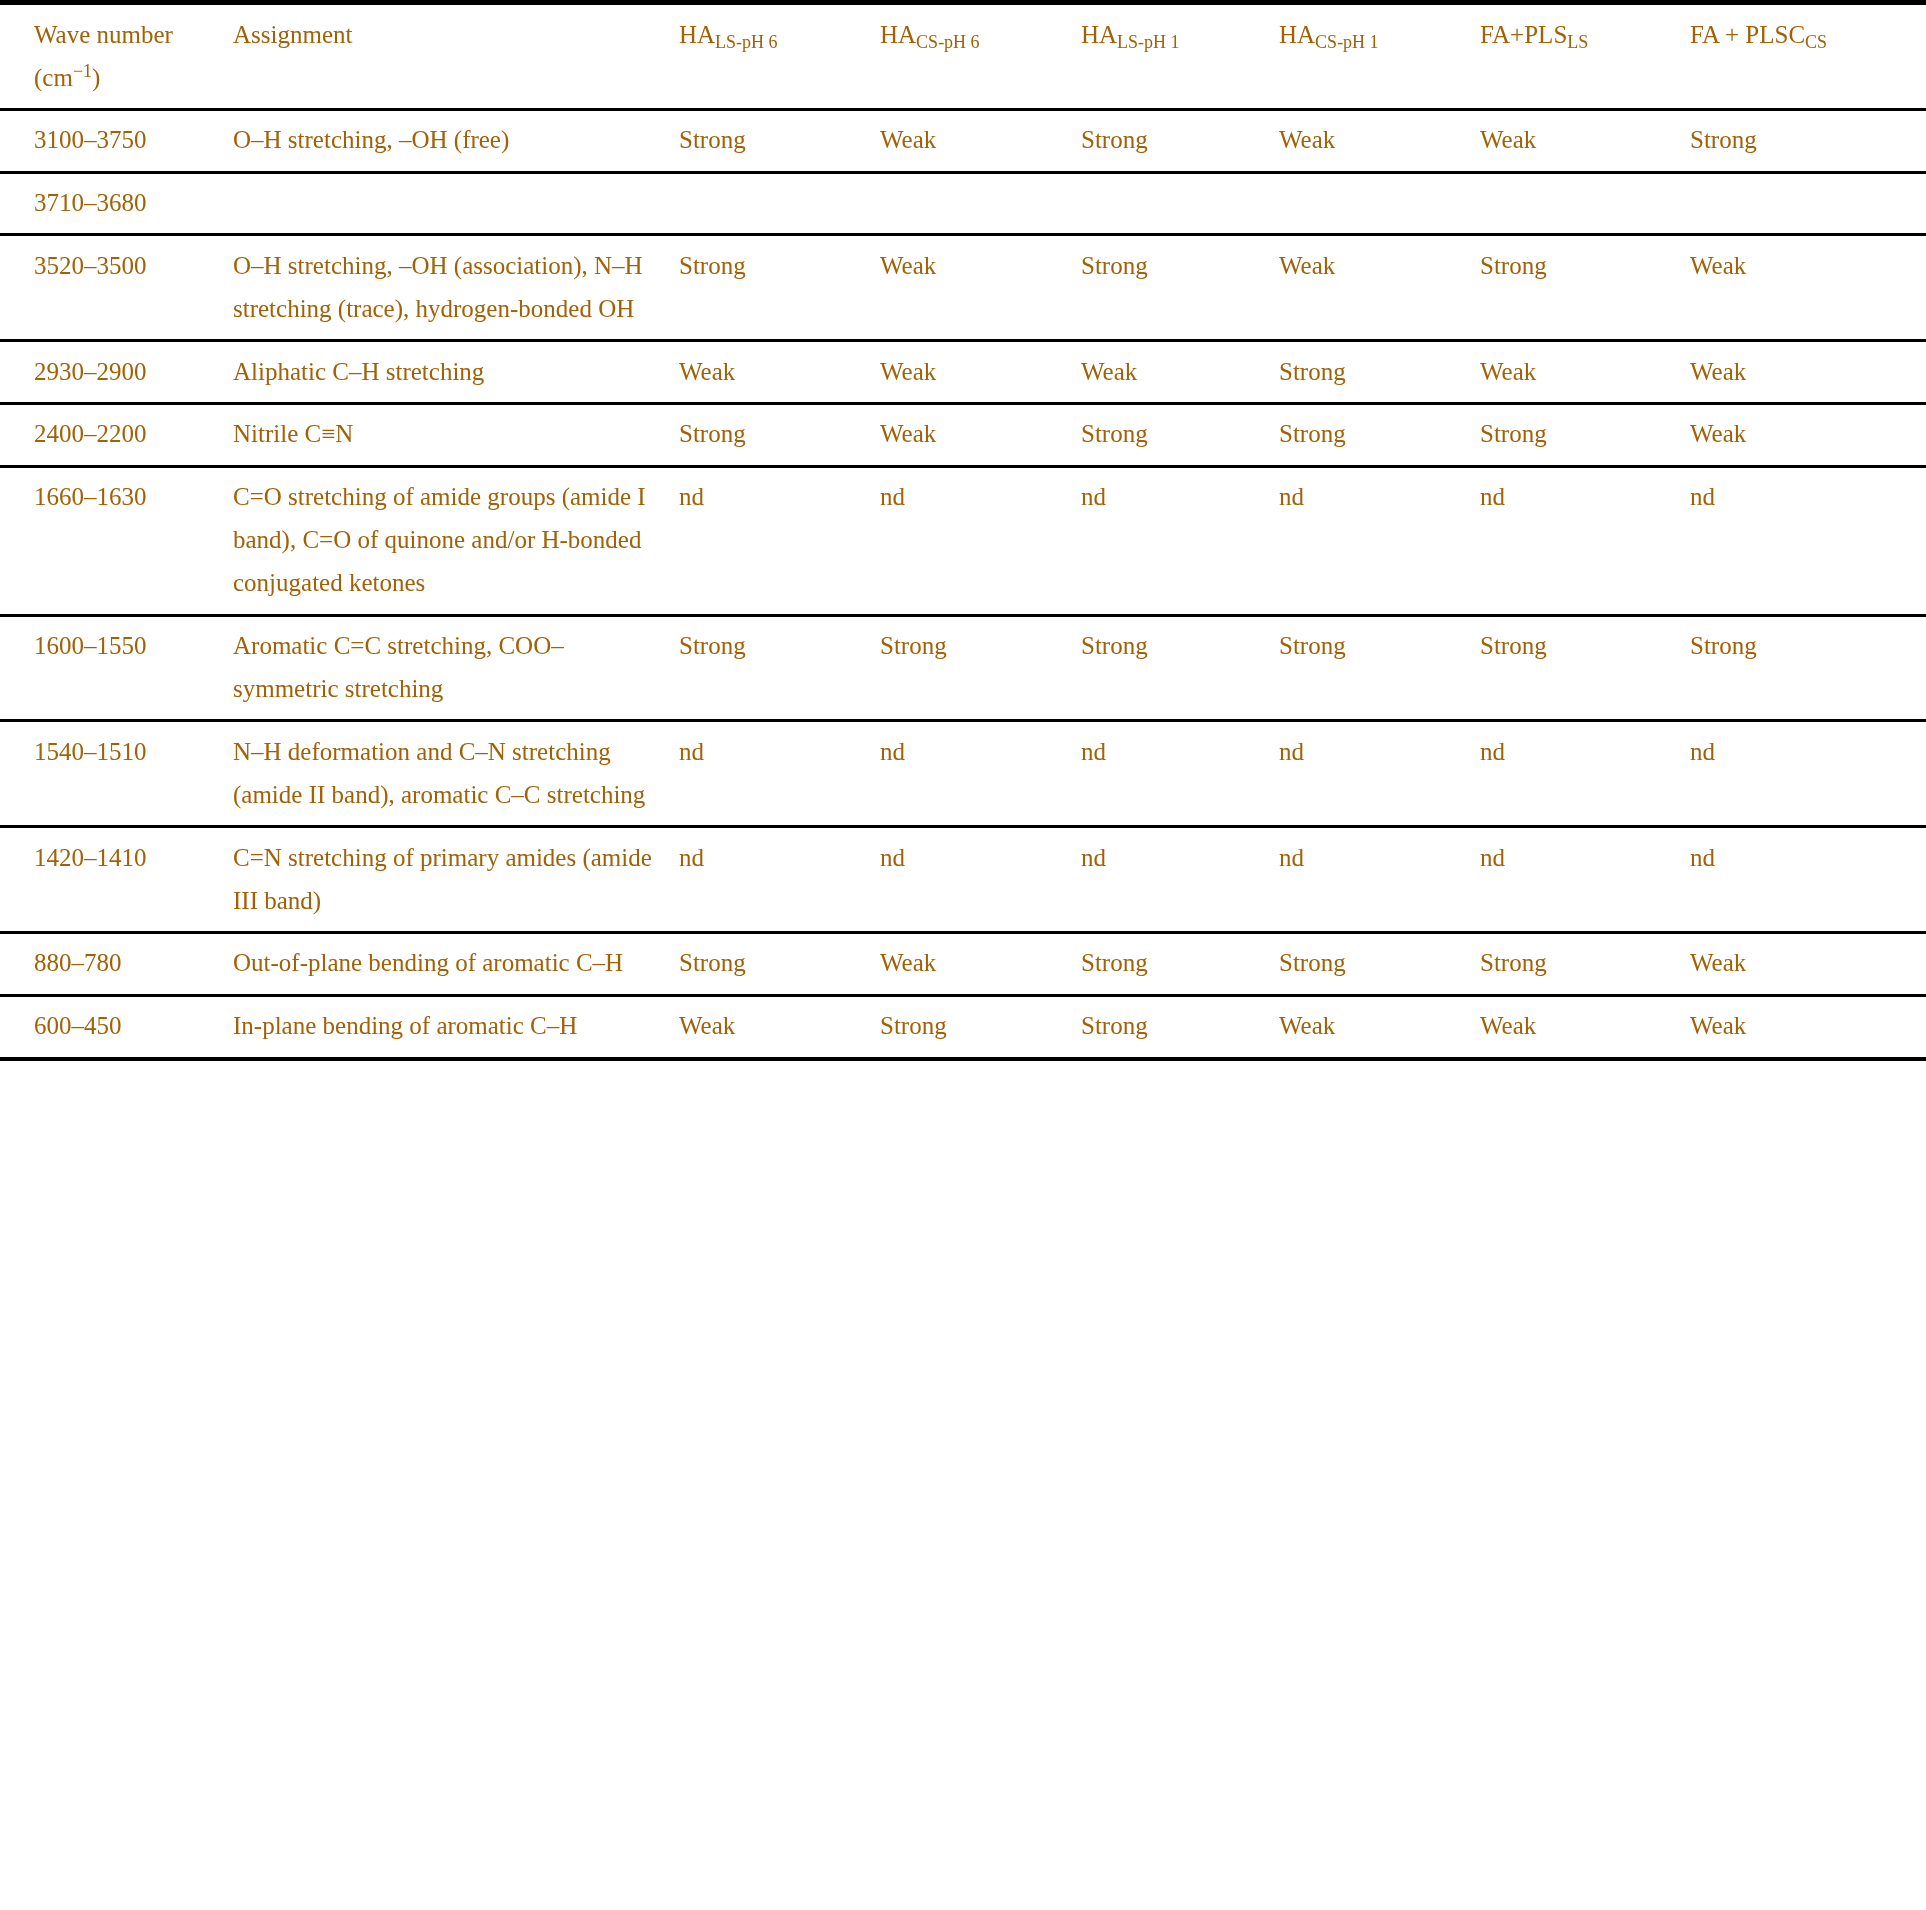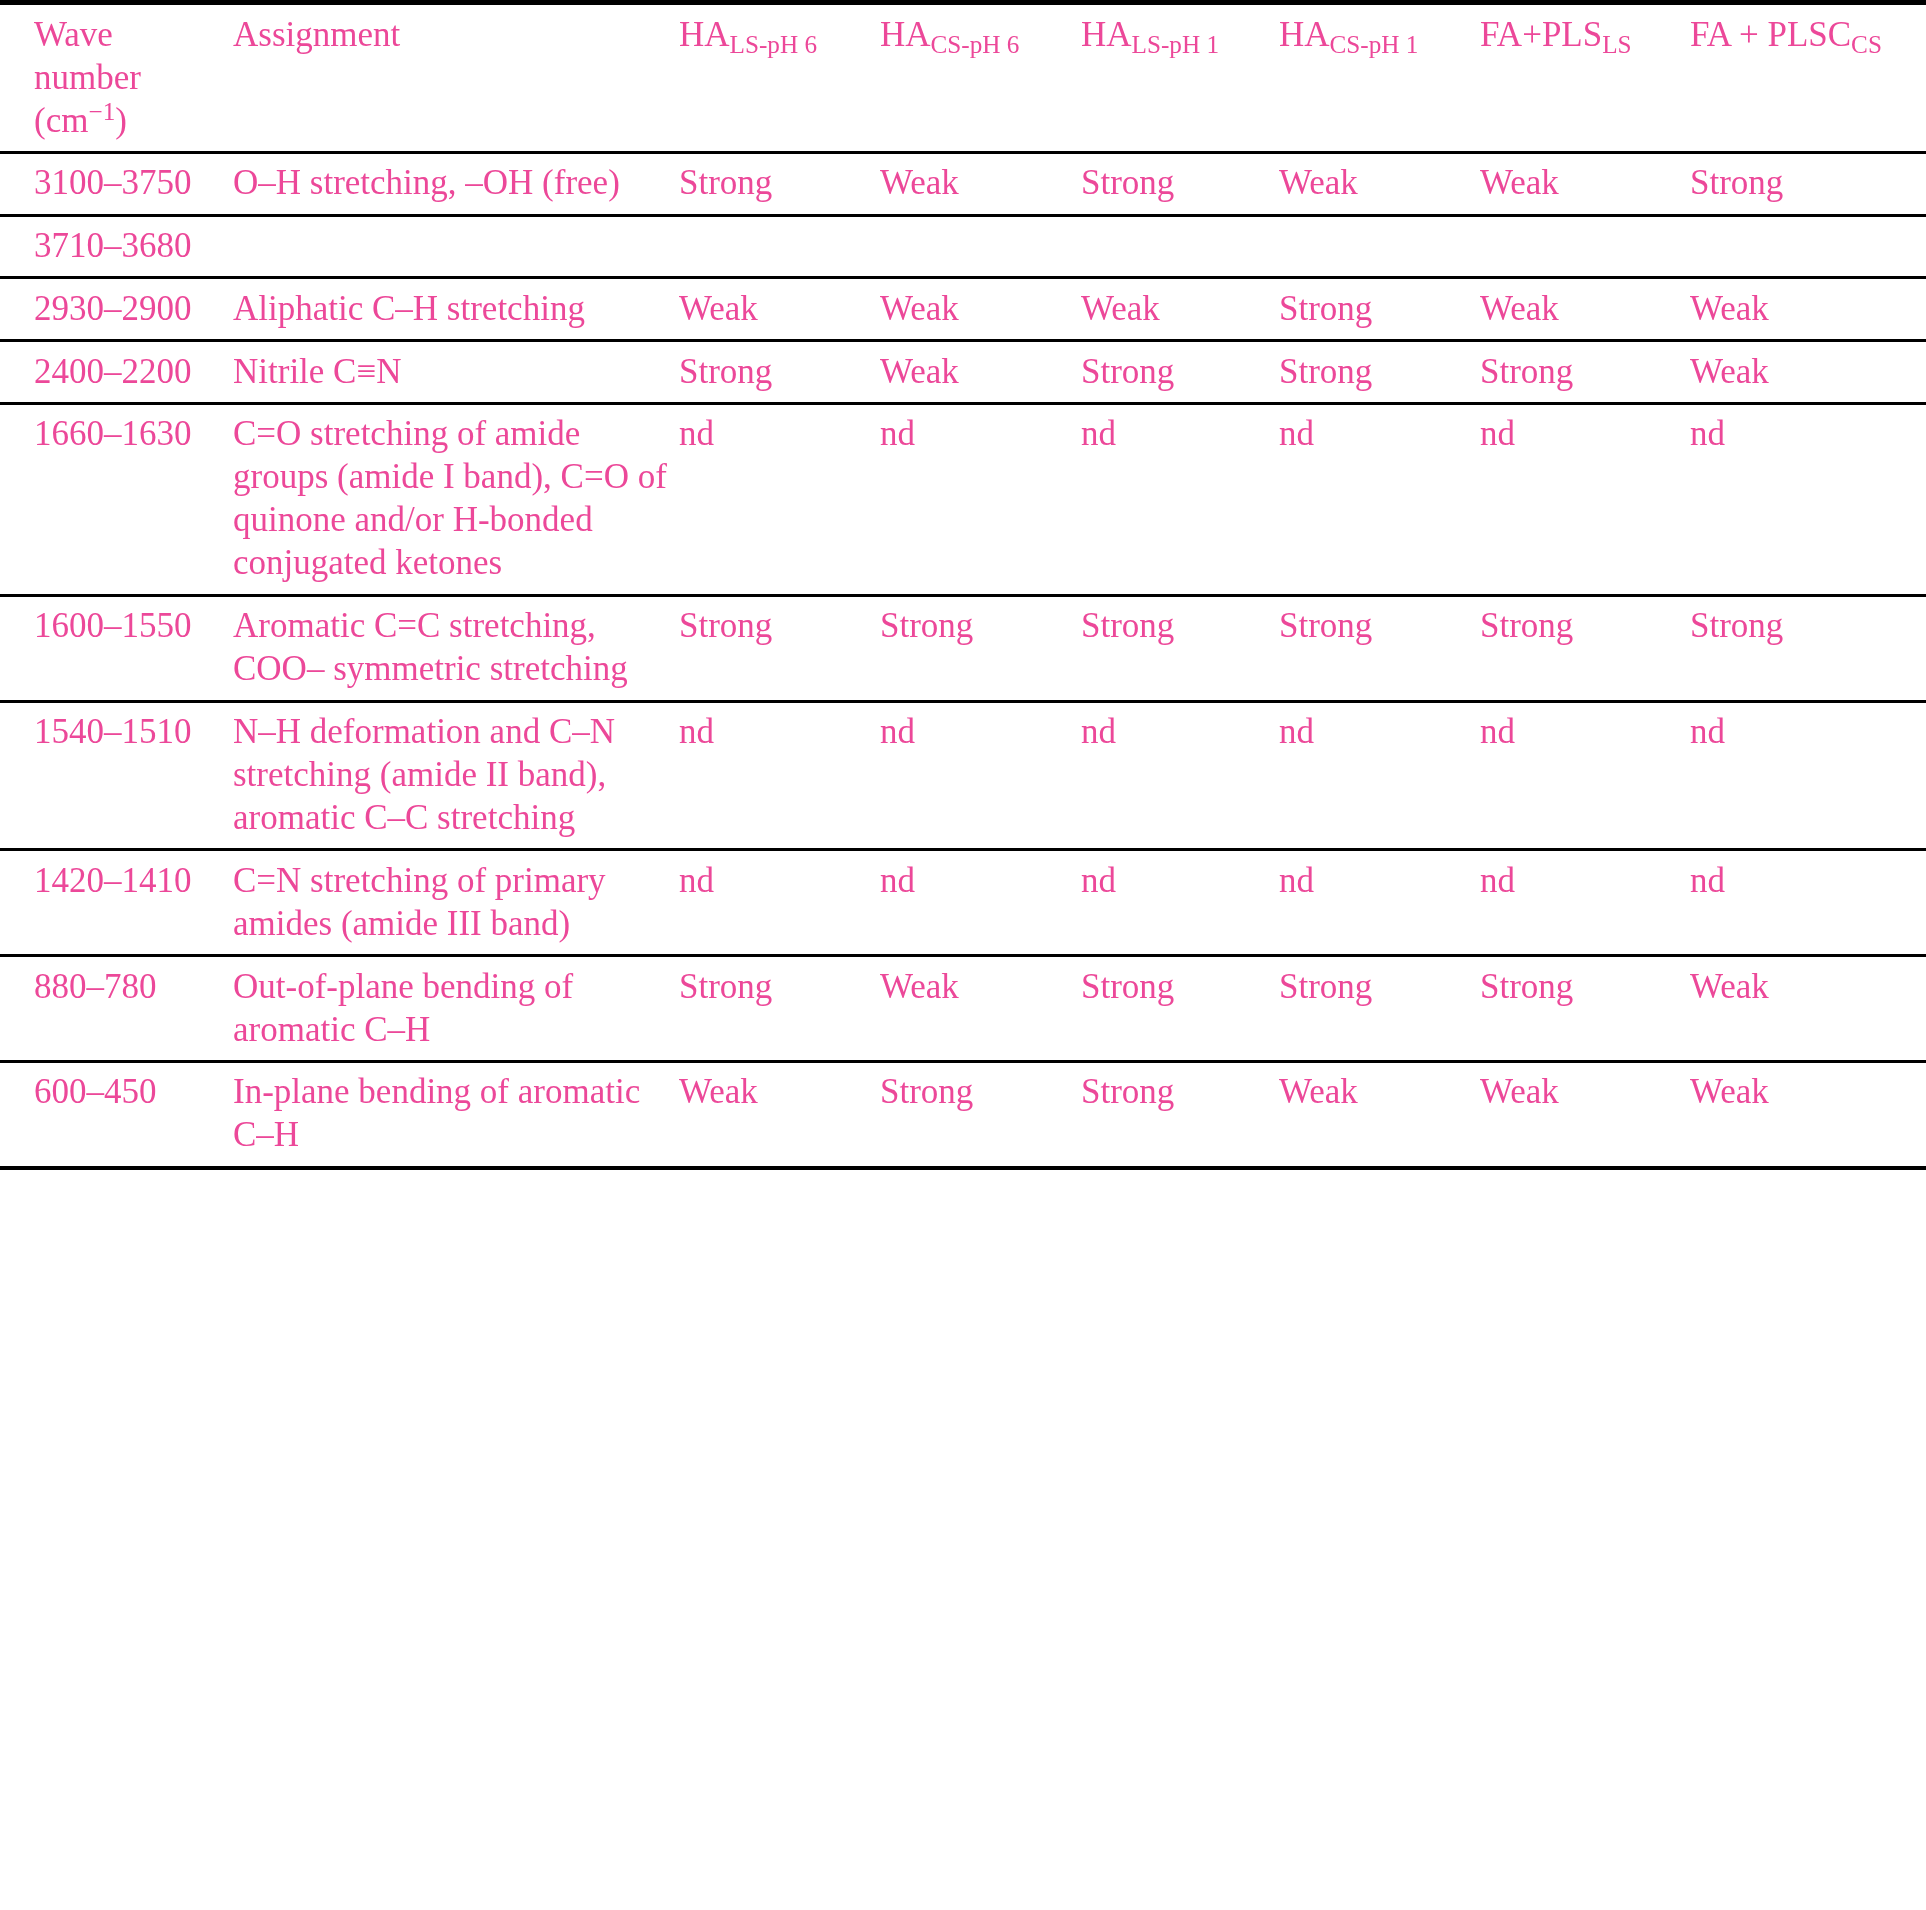--- a/index.html
+++ b/index.html
@@ -8,23 +8,23 @@
     background: #ffffff;
   }
   body {
     width: 1927px;
   }
   .paper-table {
     width: 1927px;
     border-collapse: collapse;
     table-layout: fixed;
     font-family: "Liberation Serif", "DejaVu Serif", serif;
-    font-size: 35px;
+    font-size: 25px;
     line-height: 43px;
-    color: #ec4899;
+    color: #a16207;
     border-top: 5.6px solid #000000;
     border-bottom: 4.7px solid #000000;
   }
   .paper-table th,
   .paper-table td {
     vertical-align: top;
     text-align: left;
     font-weight: normal;
     padding: 7.5px 9.3px 9.3px 0;
     border-bottom: 3.7px solid #000000;
@@ -94,20 +94,30 @@
     </tr>
     <tr>
       <td>3710–3680</td>
       <td></td>
       <td></td>
       <td></td>
       <td></td>
       <td></td>
       <td></td>
       <td></td>
+    </tr>
+    <tr>
+      <td>3520–3500</td>
+      <td>O–H stretching, –OH (association), N–H stretching (trace), hydrogen-bonded OH</td>
+      <td>Strong</td>
+      <td>Weak</td>
+      <td>Strong</td>
+      <td>Weak</td>
+      <td>Strong</td>
+      <td>Weak</td>
     </tr>
     <tr>
       <td>2930–2900</td>
       <td>Aliphatic C–H stretching</td>
       <td>Weak</td>
       <td>Weak</td>
       <td>Weak</td>
       <td>Strong</td>
       <td>Weak</td>
       <td>Weak</td>

